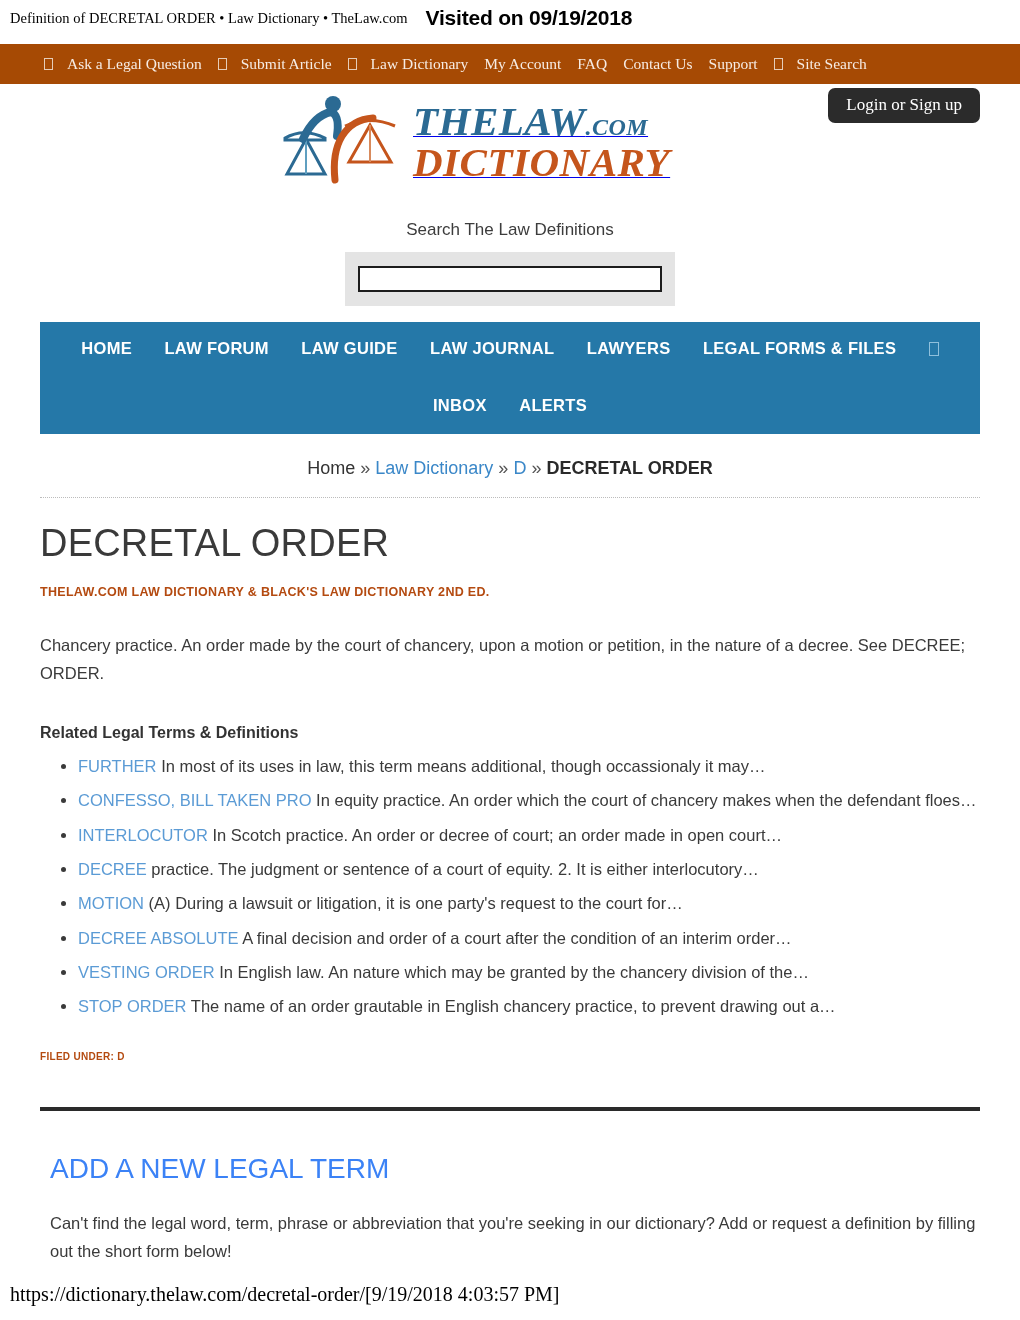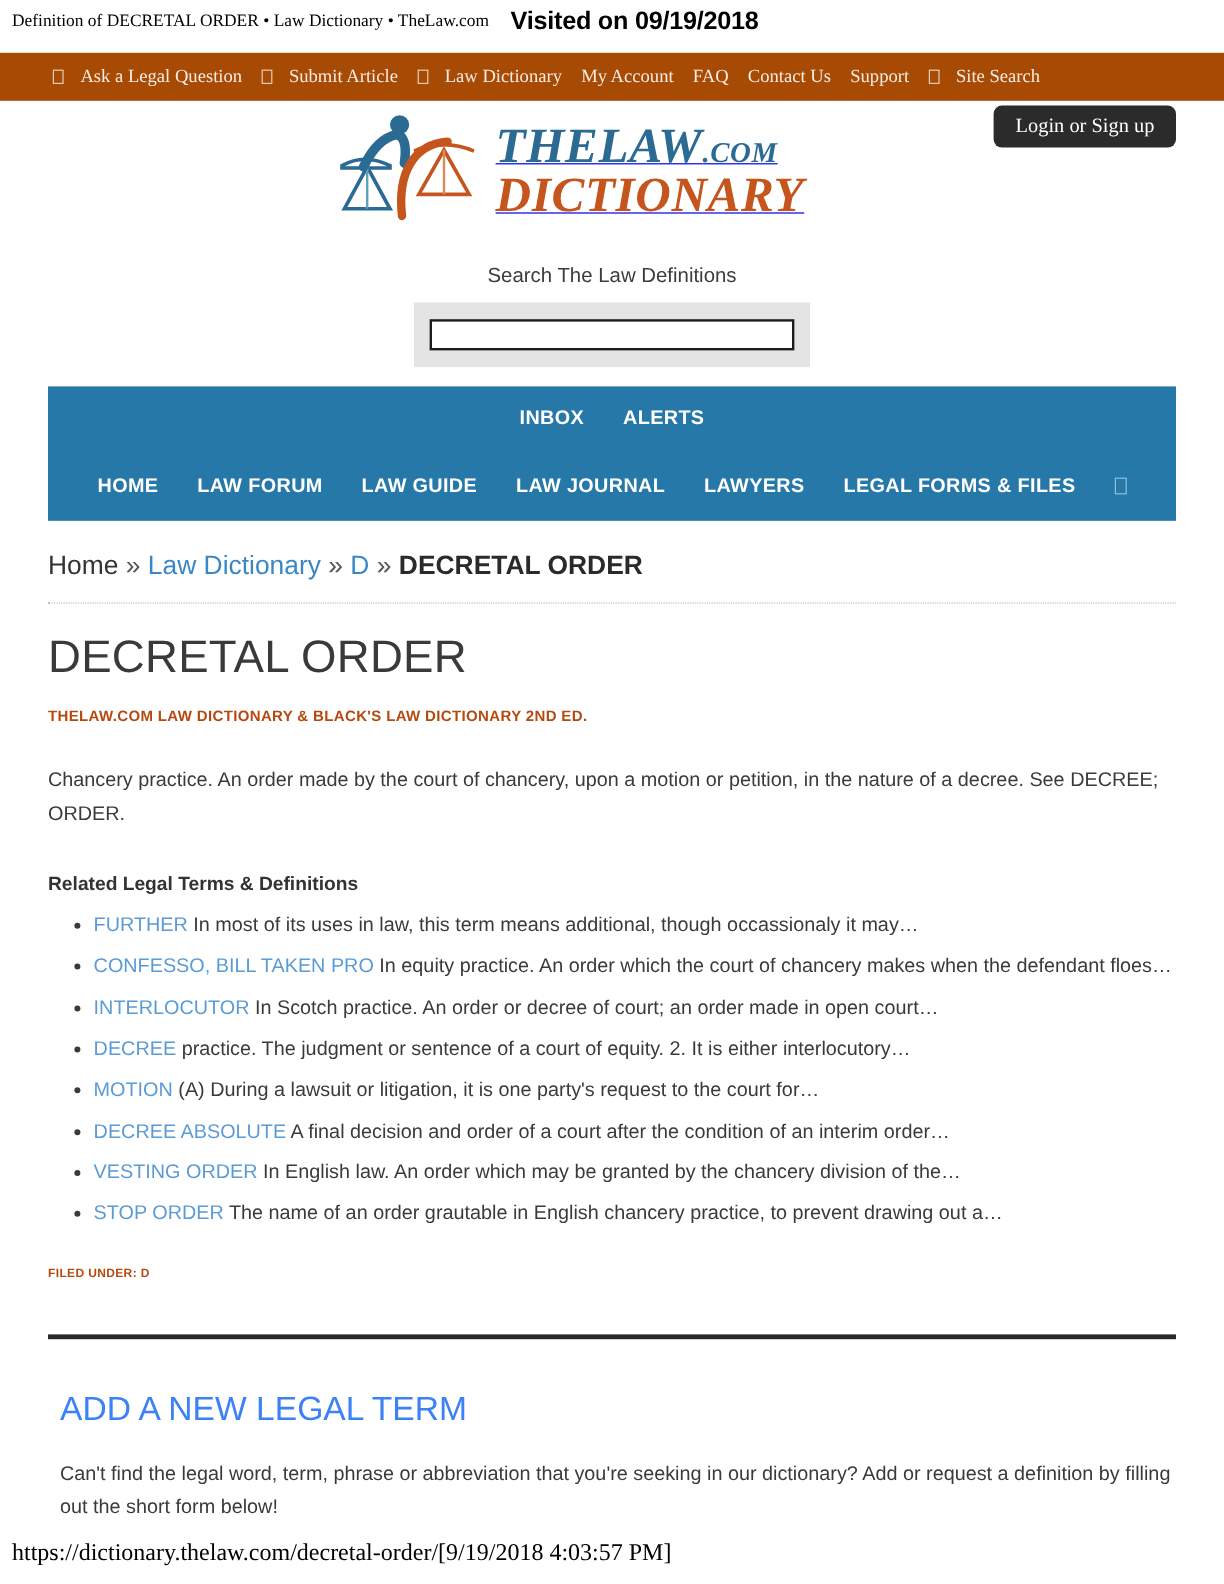--- a/index.html
+++ b/index.html
@@ -193,24 +193,25 @@
     border: 1px solid #8fc0dc;
     box-sizing: border-box;
     margin: 0 14px;
     vertical-align: -2px;
   }
 
   
   .content { padding: 0 40px; margin-top: 24px; }
 
   .breadcrumb {
-    font-size: 22px;
+    font-size: 18px;
     color: #333333;
     padding-bottom: 18px;
     border-bottom: 1px dotted #bcbcbc;
+    text-align: center;
   }
   .breadcrumb a { color: #3a87c8; text-decoration: none; }
   .breadcrumb .sep { color: #555555; }
   .breadcrumb .current { font-weight: 700; color: #2a2a2a; }
 
   .entry-title {
     font-size: 38px;
     font-weight: 400;
     color: #3a3a3a;
     margin: 24px 0 0 0;
@@ -361,33 +362,33 @@
   </div>
 
   <div class="search-block">
     <div class="search-label">Search The Law Definitions</div>
     <div class="search-shell">
       <input class="search-input" type="text" placeholder="" style="">
     </div>
   </div>
 
   <div class="mainnav">
-    <div class="mainnav-row">
-      <a class="nav-item" href="#">INBOX</a>
-      <a class="nav-item" href="#">ALERTS</a>
-    </div>
     <div class="mainnav-row">
       <a class="nav-item" href="#">HOME</a>
       <a class="nav-item" href="#">LAW FORUM</a>
       <a class="nav-item" href="#">LAW GUIDE</a>
       <a class="nav-item" href="#">LAW JOURNAL</a>
       <a class="nav-item" href="#">LAWYERS</a>
       <a class="nav-item" href="#">LEGAL FORMS &amp; FILES</a>
       <span class="nav-glyph"></span>
     </div>
+    <div class="mainnav-row">
+      <a class="nav-item" href="#">INBOX</a>
+      <a class="nav-item" href="#">ALERTS</a>
+    </div>
   </div>
 
   <div class="content">
 
     <div class="breadcrumb">
       <a href="#" style="color:#333333">Home</a>
       <span class="sep">»</span>
       <a href="#">Law Dictionary</a>
       <span class="sep">»</span>
       <a href="#">D</a>
@@ -423,21 +424,21 @@
       <li>
         <a href="#">MOTION</a>
         <span>(A) During a lawsuit or litigation, it is one party's request to the court for…</span>
       </li>
       <li>
         <a href="#">DECREE ABSOLUTE</a>
         <span>A final decision and order of a court after the condition of an interim order…</span>
       </li>
       <li>
         <a href="#">VESTING ORDER</a>
-        <span>In English law. An order which may be granted by the chancery division of the…</span>
+        <span>In English law. An nature which may be granted by the chancery division of the…</span>
       </li>
       <li>
         <a href="#">STOP ORDER</a>
         <span>The name of an order grautable in English chancery practice, to prevent drawing out a…</span>
       </li>
     </ul>
 
     <div class="filed-under">FILED UNDER: D</div>
 
     <div class="rule"></div>

